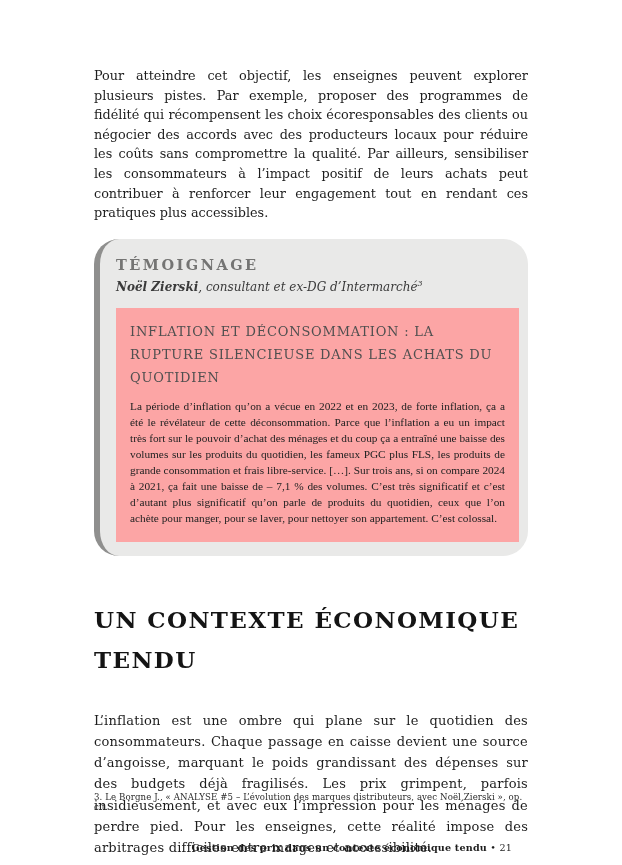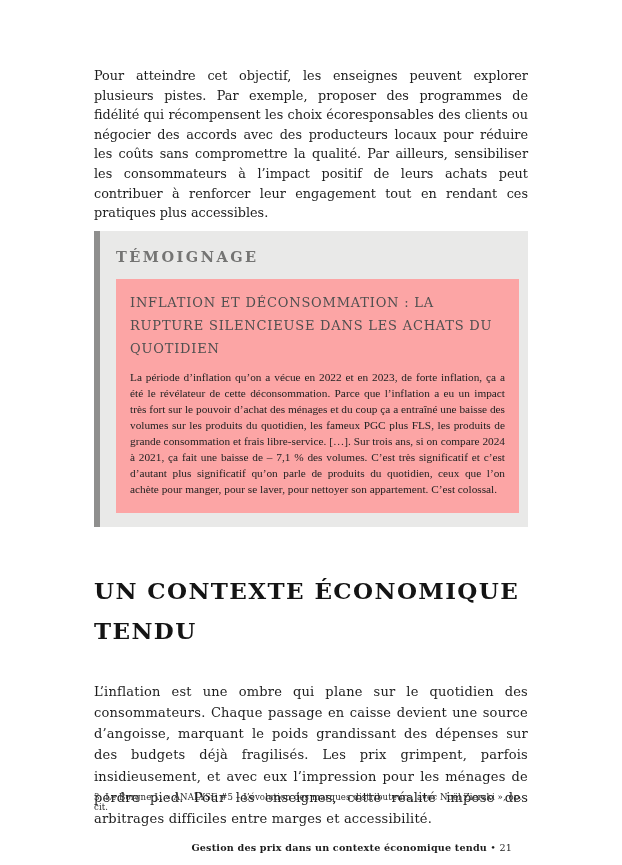--- a/index.html
+++ b/index.html
@@ -17,24 +17,25 @@
     padding:66px 94px 0 94px;
   }
   .para {
     font-size:12.8px;
     line-height:19.6px;
     text-align:justify;
     color:#1d1d1d;
   }
   
   .temoignage {
-    margin-top:8px;
+    margin-top:16px;
     background:#e9e9e8;
     border-left:6px solid #8f8f8e;
     padding:17px 9px 14px 16px;
+    border-radius:25px;
   }
   .temoignage-label {
     font-size:14.5px;
     font-weight:bold;
     letter-spacing:2.5px;
     color:#747473;
   }
   .temoignage-author {
     margin-top:7px;
     font-style:italic;
@@ -109,20 +110,23 @@
 </head>
 <body>
 
 <div class="page">
 
   <p class="para">Pour atteindre cet objectif, les enseignes peuvent explorer plusieurs pistes. Par exemple, proposer des programmes de fidélité qui récompensent les choix écoresponsables des clients ou négocier des accords avec des producteurs locaux pour réduire les coûts sans compromettre la qualité. Par ailleurs, sensibiliser les consommateurs à l’impact positif de leurs achats peut contribuer à renforcer leur engagement tout en rendant ces pratiques plus accessibles.</p>
 
   <section class="temoignage">
     <div class="temoignage-label">TÉMOIGNAGE</div>
 
+    <div class="temoignage-author">
+      <span class="name">Noël Zierski</span><span>, consultant et ex-DG d’Intermarché</span><sup>3</sup>
+    </div>
 
     <div class="quote-card">
       <div class="quote-title">INFLATION ET DÉCONSOMMATION : LA RUPTURE SILENCIEUSE DANS LES ACHATS DU QUOTIDIEN</div>
       <p class="quote-body">La période d’inflation qu’on a vécue en 2022 et en 2023, de forte inflation, ça a été le révélateur de cette déconsommation. Parce que l’inflation a eu un impact très fort sur le pouvoir d’achat des ménages et du coup ça a entraîné une baisse des volumes sur les produits du quotidien, les fameux PGC plus FLS, les produits de grande consommation et frais libre-service. […]. Sur trois ans, si on compare 2024 à 2021, ça fait une baisse de – 7,1 % des volumes. C’est très significatif et c’est d’autant plus significatif qu’on parle de produits du quotidien, ceux que l’on achète pour manger, pour se laver, pour nettoyer son appartement. C’est colossal.</p>
     </div>
   </section>
 
   <h1 class="section-heading">UN CONTEXTE ÉCONOMIQUE TENDU</h1>
 
   <p class="body-para">L’inflation est une ombre qui plane sur le quotidien des consommateurs. Chaque passage en caisse devient une source d’angoisse, marquant le poids grandissant des dépenses sur des budgets déjà fragilisés. Les prix grimpent, parfois insidieusement, et avec eux l’impression pour les ménages de perdre pied. Pour les enseignes, cette réalité impose des arbitrages difficiles entre marges et accessibilité.</p>

